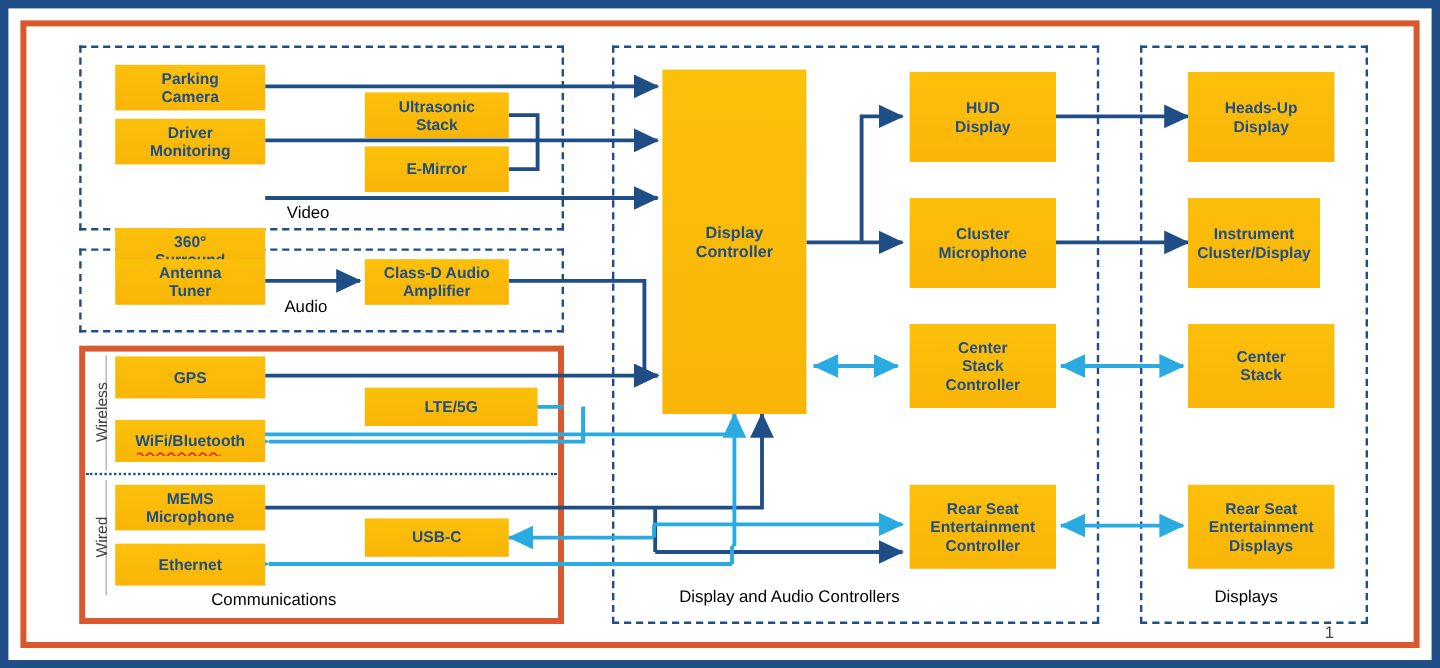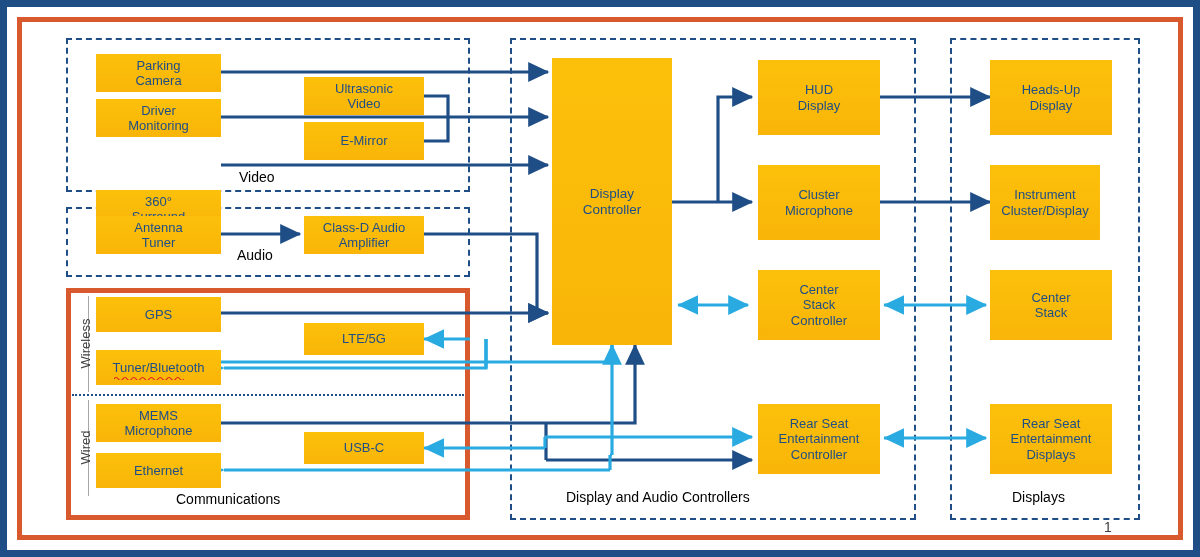--- a/index.html
+++ b/index.html
@@ -29,21 +29,21 @@
   
   .caption {
     position:absolute; color:#000000; font-size:14px; font-weight:400;
     font-family:"Liberation Sans", sans-serif; white-space:nowrap;
     letter-spacing:0px;
   }
 
   
   .blk {
     position:absolute; background:#FBBD08; background:linear-gradient(180deg,#FCC00A 0%,#F9B508 100%);
-    color:#1F4E87; font-size:13px; font-weight:normal; line-height:1.18;
+    color:#1F4E87; font-size:13px; font-weight:bold; line-height:1.18;
     display:flex; align-items:center; justify-content:center; text-align:center;
     padding:2px 4px; font-family:"Liberation Sans", sans-serif;
   }
   .blk.lg { font-size:13.5px; }
 
   
   .vlabel {
     position:absolute; color:#404040; font-size:13px;
     transform:rotate(-90deg); transform-origin:center center;
     white-space:nowrap; font-family:"Liberation Sans", sans-serif;
@@ -155,21 +155,21 @@
   <div class="blk" style="left:96px; top:99px; width:125px; height:38px;">
     <span style="white-space:pre-line">Driver
 Monitoring</span>
   </div>
   <div class="blk" style="left:96px; top:146px; width:125px; height:38px;margin-top:44px;">
     <span style="white-space:pre-line">360°
 Surround</span>
   </div>
   <div class="blk" style="left:304px; top:77px; width:120px; height:38px;">
     <span style="white-space:pre-line">Ultrasonic
-Video</span>
+Stack</span>
   </div>
   <div class="blk" style="left:304px; top:122px; width:120px; height:38px;align-items:center;">
     <span style="white-space:pre-line">E-Mirror</span>
   </div>
   <div class="caption" style="left:239px; top:169px;">Video</div>
 
   <div class="blk" style="left:96px; top:216px; width:125px; height:38px;">
     <span style="white-space:pre-line">Antenna
 Tuner</span>
   </div>
@@ -179,28 +179,28 @@
   </div>
   <div class="caption" style="left:237px; top:247px;">Audio</div>
 
   <div class="vlabel" style="left:50px; top:336px; width:70px; text-align:center;">Wireless</div>
   <div class="vlabel" style="left:57px; top:440px; width:56px; text-align:center;">Wired</div>
 
   <div class="blk" style="left:96px; top:297px; width:125px; height:35px;">
     <span style="white-space:pre-line">GPS</span>
   </div>
   <div class="blk" style="left:96px; top:350px; width:125px; height:35px;">
-    <span style="white-space:pre-line">Tuner/Bluetooth</span>
+    <span style="white-space:pre-line">WiFi/Bluetooth</span>
   </div>
   <svg class="wiggle" style="left:114px; top:376px; width:70px;" viewBox="0 0 70 4" preserveAspectRatio="none">
     <path d="M0,3 Q2.2,0 4.4,3 T8.8,3 T13.2,3 T17.6,3 T22,3 T26.4,3 T30.8,3 T35.2,3
              T39.6,3 T44,3 T48.4,3 T52.8,3 T57.2,3 T61.6,3 T66,3 T70,3" fill="none" stroke="#E02020" stroke-width="1.2"></path>
   </svg>
 
-  <div class="blk" style="left:304px; top:323px; width:120px; height:32px;text-align:center;">
+  <div class="blk" style="left:304px; top:323px; width:144px; height:32px;text-align:center;">
     <span style="white-space:pre-line">LTE/5G</span>
   </div>
 
   <div class="blk" style="left:96px; top:404px; width:125px; height:38px;">
     <span style="white-space:pre-line">MEMS
 Microphone</span>
   </div>
   <div class="blk" style="left:96px; top:453px; width:125px; height:35px;">
     <span style="white-space:pre-line">Ethernet</span>
   </div>

